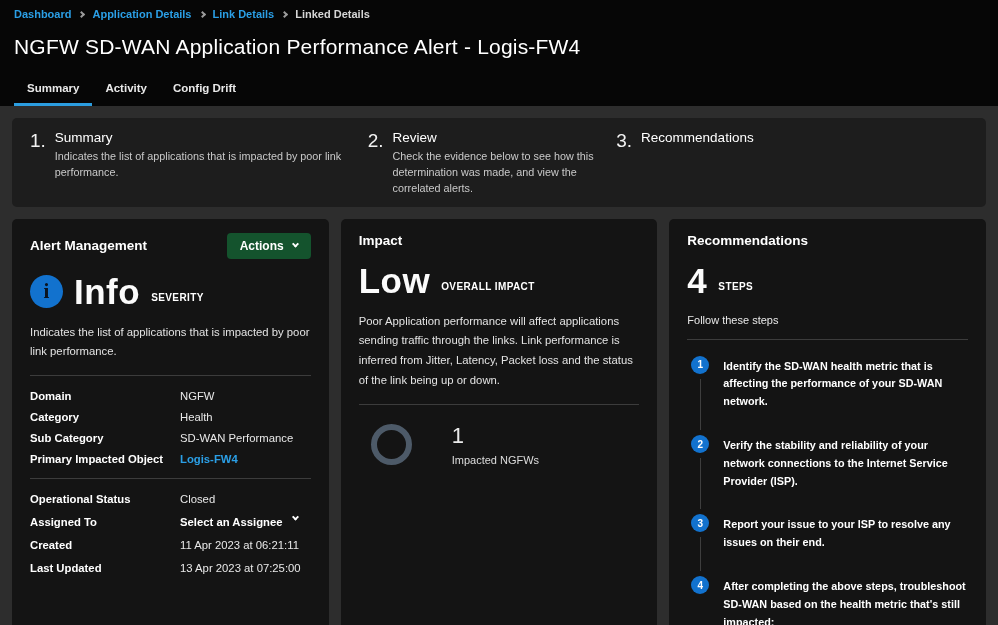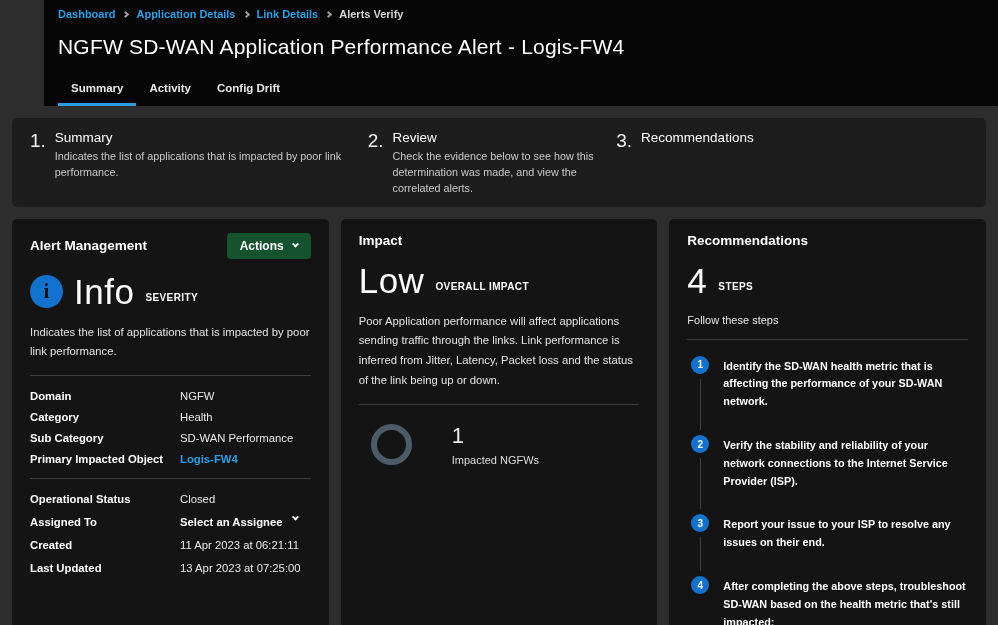--- a/index.html
+++ b/index.html
@@ -1,20 +1,20 @@
 <!DOCTYPE html>
 <html><head>
 <meta charset="utf-8">
 <style>
   * { margin:0; padding:0; box-sizing:border-box; }
   html,body { width:998px; height:625px; overflow:hidden; }
   body { background:#2d2d2d; font-family:"Liberation Sans", sans-serif; -webkit-font-smoothing:antialiased; }
 
   
-  .top { background:#060606; padding:8px 14px 0 14px;margin-left:44px; }
+  .top { background:#060606; padding:8px 14px 0 14px; }
   .breadcrumb { display:flex; align-items:center; gap:8px; font-size:11px; }
   .crumb-link { color:#2b9fe6; font-weight:bold; text-decoration:none; cursor:pointer; }
   .crumb-current { color:#d6d6d6; font-weight:bold; }
   .chev { display:inline-block; width:5px; height:5px; border-right:2px solid currentColor; border-bottom:2px solid currentColor; }
   .chev-right { transform:rotate(-45deg); color:#9a9a9a; }
   .chev-down { transform:rotate(45deg) translate(-1px,-1px); }
   .page-title { color:#ffffff; font-size:21px; font-weight:400; letter-spacing:.2px; margin:15px 0 16px 0; }
   .tabs { display:flex; }
   .tab { font-size:11.5px; font-weight:bold; color:#e9e9e9; padding:7px 13px 9px 13px; cursor:pointer; border-bottom:3px solid transparent; }
   .tab.active { border-bottom-color:#2b9de0; }
@@ -33,21 +33,21 @@
 
   .cards { display:flex; gap:12px; height:438px; }
   .card { background:#141414; border-radius:5px; padding:14px 18px; flex:1 1 0; overflow:hidden; }
   .card-header { display:flex; justify-content:space-between; align-items:center; }
   .card-title { font-size:13.5px; font-weight:bold; color:#ffffff; }
 
   .btn-actions { background:#14532d; color:#ffffff; border:none; border-radius:4px; font-size:12px; font-weight:bold; padding:6px 13px; display:flex; align-items:center; gap:9px; cursor:pointer; font-family:inherit; }
 
   .big-row { display:flex; align-items:center; gap:11px; margin-top:15px; }
   .info-icon { width:33px; height:33px; border-radius:50%; background:#1272ce; color:#0a1420; font-family:"Liberation Serif", serif; font-weight:bold; font-size:21px; display:flex; align-items:center; justify-content:center; flex-shrink:0; }
-  .big-value { font-size:35px; font-weight:400; color:#fbfbfb; letter-spacing:.5px; line-height:1; }
+  .big-value { font-size:35px; font-weight:700; color:#fbfbfb; letter-spacing:.5px; line-height:1; }
   .big-label { font-size:10px; font-weight:bold; color:#ffffff; letter-spacing:.4px; align-self:flex-end; margin-bottom:6px; }
 
   .desc { font-size:11.3px; color:#e3e3e3; line-height:1.75; margin-top:14px; }
   .divider { border-top:1px solid #3c3c3c; margin:13px 0; }
 
   .field-row { display:flex; align-items:center; font-size:11.3px; min-height:13px; margin-bottom:8px; }
   .field-label { width:150px; flex-shrink:0; font-weight:bold; color:#ffffff; }
   .field-value { color:#e8e8e8; }
   .field-link { color:#2b9fe6; font-weight:bold; cursor:pointer; text-decoration:none; }
   .row-tall { margin-bottom:10px; }
@@ -73,21 +73,21 @@
 <body>
 
 <div class="top">
   <div class="breadcrumb">
     <a class="crumb-link">Dashboard</a>
     <span class="chev chev-right"></span>
     <a class="crumb-link">Application Details</a>
     <span class="chev chev-right"></span>
     <a class="crumb-link">Link Details</a>
     <span class="chev chev-right"></span>
-    <span class="crumb-current">Alerts Verify</span>
+    <span class="crumb-current">Linked Details</span>
   </div>
   <h1 class="page-title">NGFW SD-WAN Application Performance Alert - Logis-FW4</h1>
   <div class="tabs">
     <div class="tab active">Summary</div>
     <div class="tab">Activity</div>
     <div class="tab">Config Drift</div>
   </div>
 </div>
 
 <div class="content">

